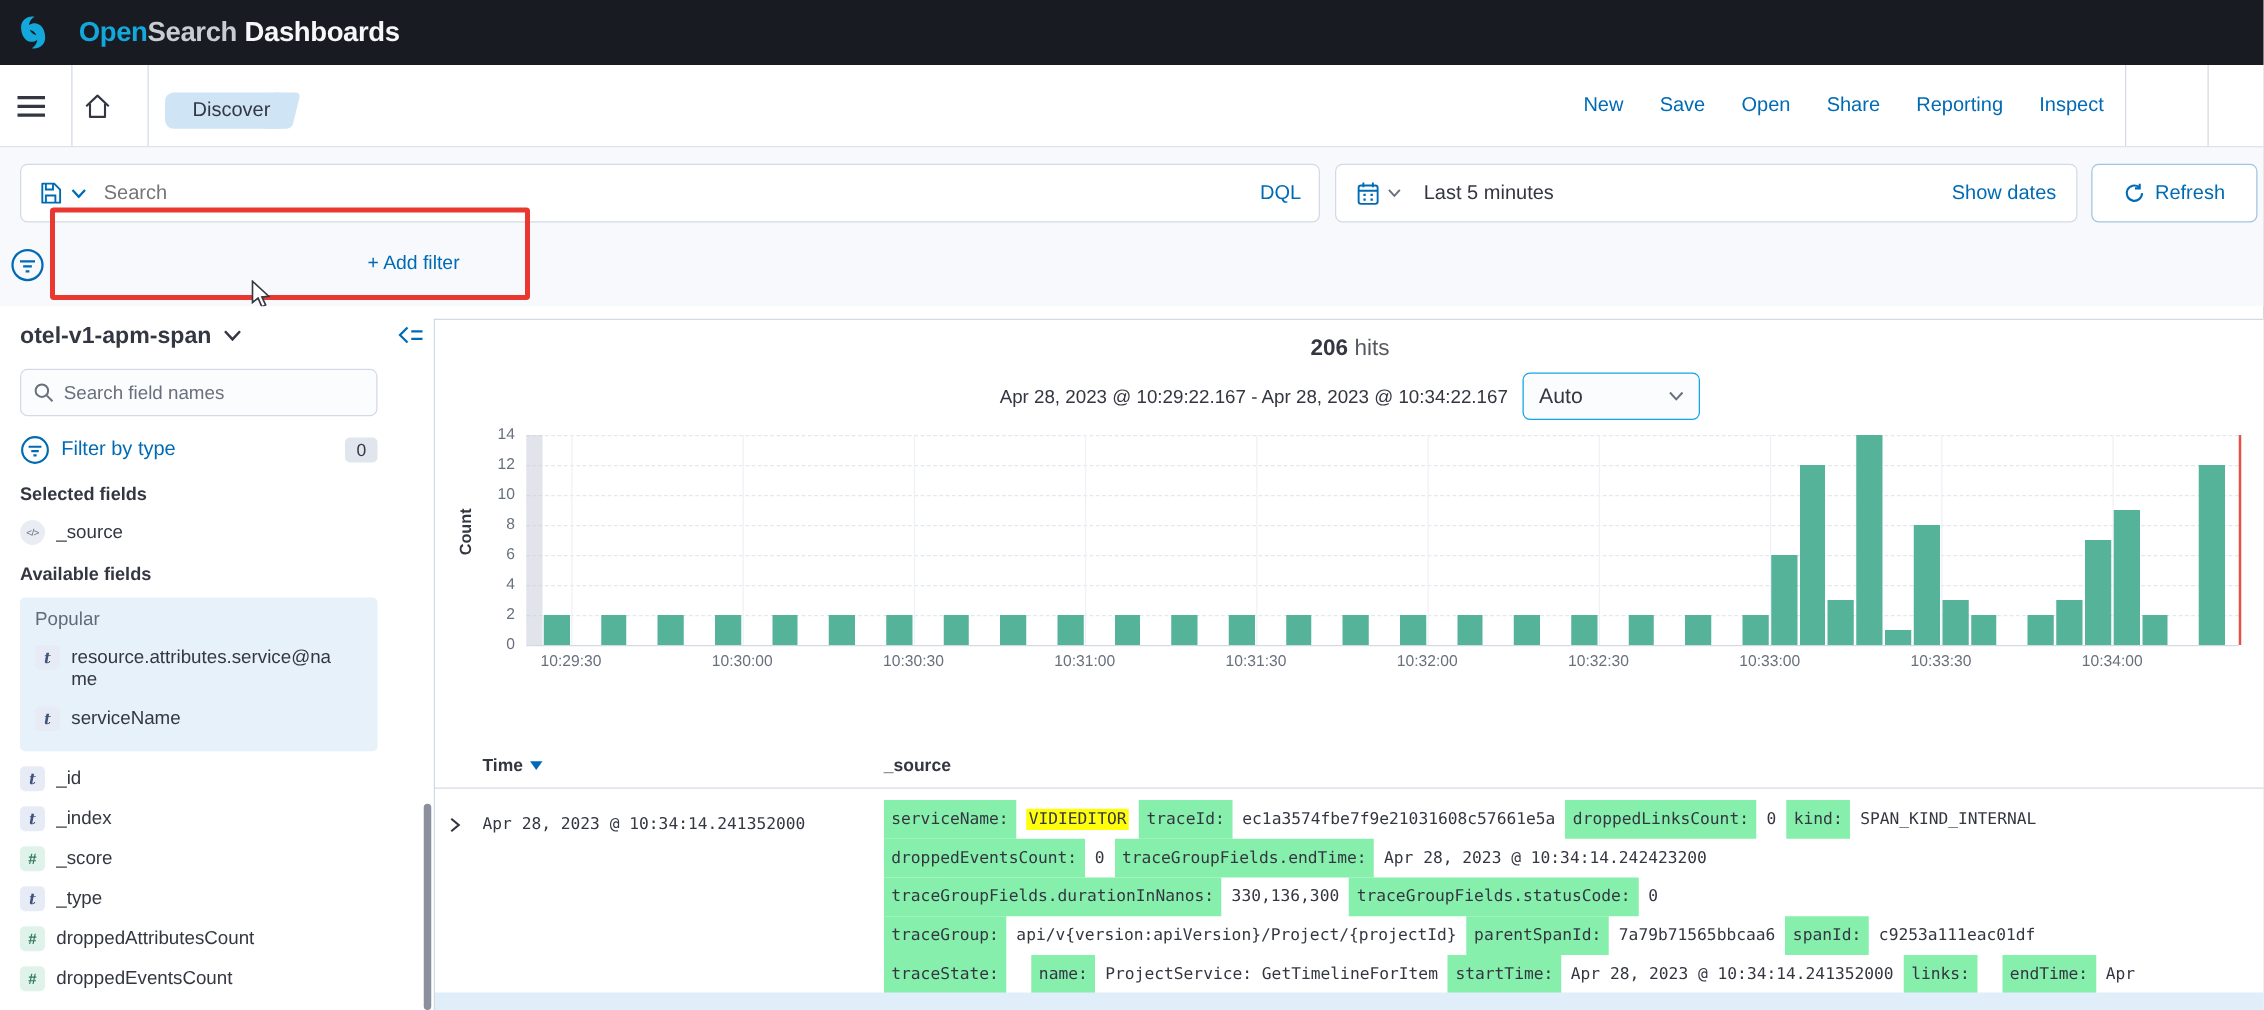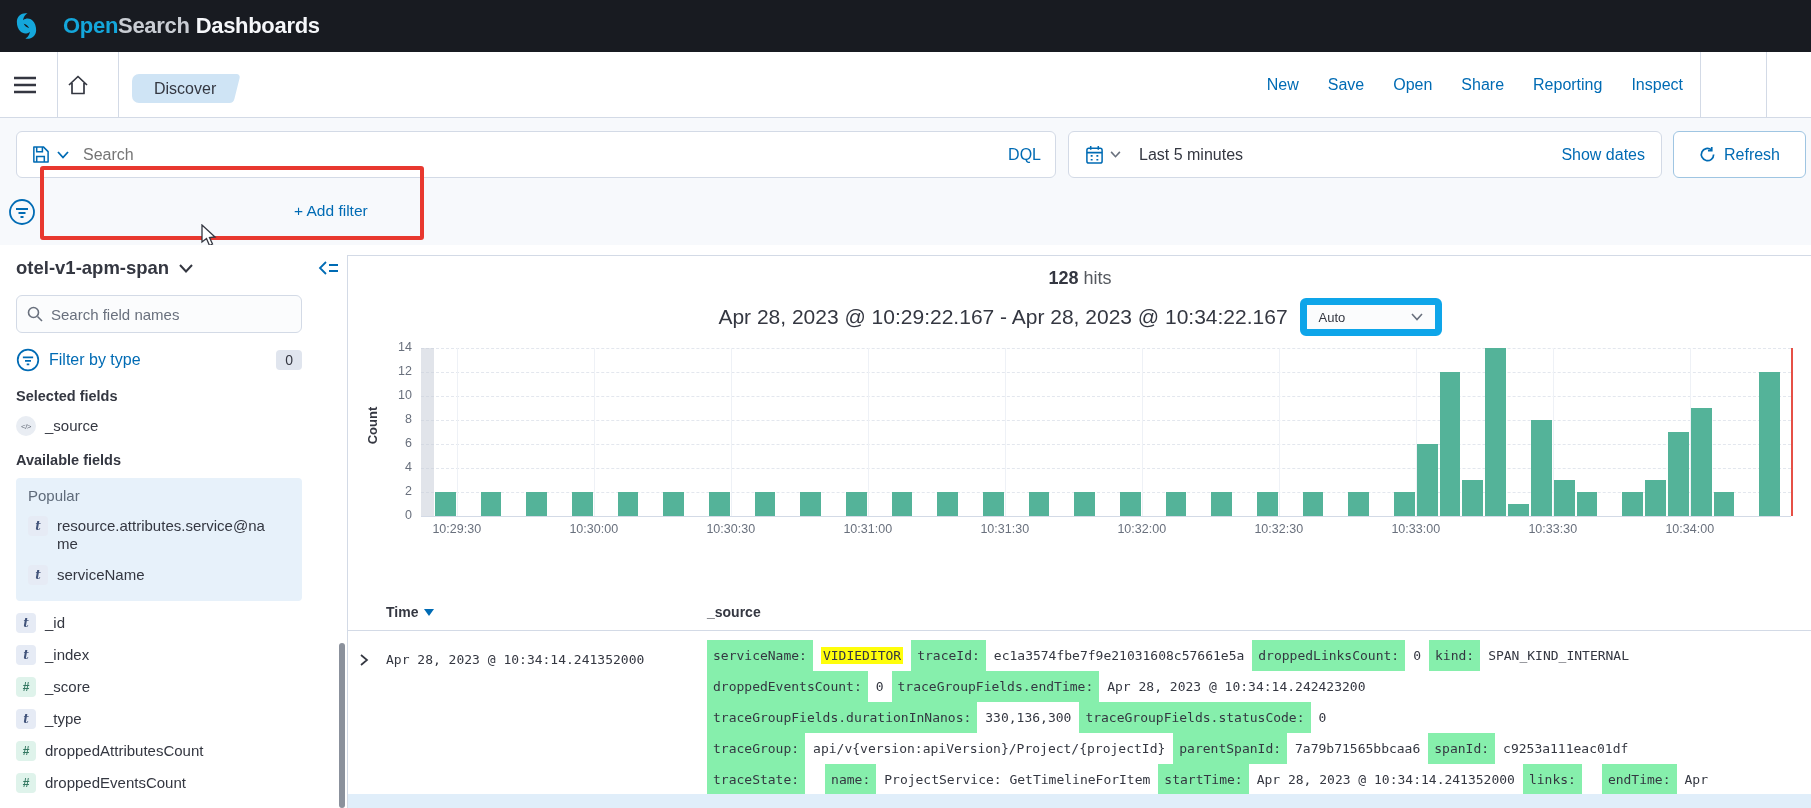--- a/index.html
+++ b/index.html
@@ -61,22 +61,22 @@
   .popular-box { margin-top:10px; width:286px; background:#e7f1fa; border-radius:4px; padding:9px 12px 16px 12px; }
   .popular-title { color:#5f6b7a; font-size:15px; }
   .sb-scrollthumb { position:absolute; left:339px; top:398px; width:6px; height:165px; background:#8b919c; border-radius:3px; cursor:pointer; }
 
   
   .panel { position:absolute; left:347px; top:255px; width:1466px; height:555px; background:#fff; border-top:1px solid #d3dae6; border-left:1px solid #d3dae6; }
   .hits { position:absolute; left:0; top:12px; width:1464px; text-align:center; font-size:18px; color:#343741; }
   .hits b { font-weight:bold; }
   .hits .hl2 { color:#55595f; }
   .rangerow { position:absolute; left:0; top:42px; width:1464px; display:flex; align-items:center; justify-content:center; gap:12px; }
-  .range-label { font-size:21px; color:#343741; }
-  .interval-select { width:142px; height:38px; background:#fbfcfd; border:7px solid #0ea5e9; border-radius:6px; display:flex; align-items:center; padding:0 12px; font-size:13px; color:#343741; cursor:pointer; }
+  .range-label { font-size:15px; color:#343741; }
+  .interval-select { width:142px; height:38px; background:#fbfcfd; border:1px solid #0ea5e9; border-radius:6px; display:flex; align-items:center; padding:0 12px; font-size:17px; color:#343741; cursor:pointer; }
   .interval-select .sel-val { flex:1; }
   .chart { position:absolute; left:0; top:0; width:1464px; height:300px; }
   .ylab { position:absolute; left:2px; top:162px; transform:rotate(-90deg); transform-origin:center; font-size:13px; font-weight:bold; color:#343741; width:44px; text-align:center; }
   .ytick { position:absolute; width:36px; text-align:right; font-size:12.5px; color:#69707d; }
   .xtick { position:absolute; width:80px; text-align:center; font-size:12.5px; color:#69707d; top:266px; }
   .hgrid { position:absolute; height:0; border-top:1px dashed #e3e7ee; }
   .vgrid { position:absolute; width:1px; background:#eef1f6; }
   .bar { position:absolute; background:#54B399; }
   .baseline { position:absolute; height:1px; background:#d3dae6; }
   .partial-band { position:absolute; background:#c9ced9; opacity:0.55; }
@@ -271,21 +271,21 @@
         <div class="field-row">
           <span class="fbadge n">#</span>
           <span class="fname">droppedEventsCount</span>
         </div>
       </div>
     <div class="sb-scrollthumb"></div>
   </aside>
 
   <main class="panel">
     <div class="hits">
-      <b>128</b>
+      <b>206</b>
       <span class="hl2">hits</span>
     </div>
     <div class="rangerow">
       <span class="range-label">Apr 28, 2023 @ 10:29:22.167 - Apr 28, 2023 @ 10:34:22.167</span>
       <div class="interval-select">
         <span class="sel-val">Auto</span>
         <svg width="12" height="8" viewBox="0 0 12 8">
             <path d="M1 1 L6 6.5 L11 1" stroke="#69707d" stroke-width="1.6" fill="none"></path>
           </svg>
       </div>

